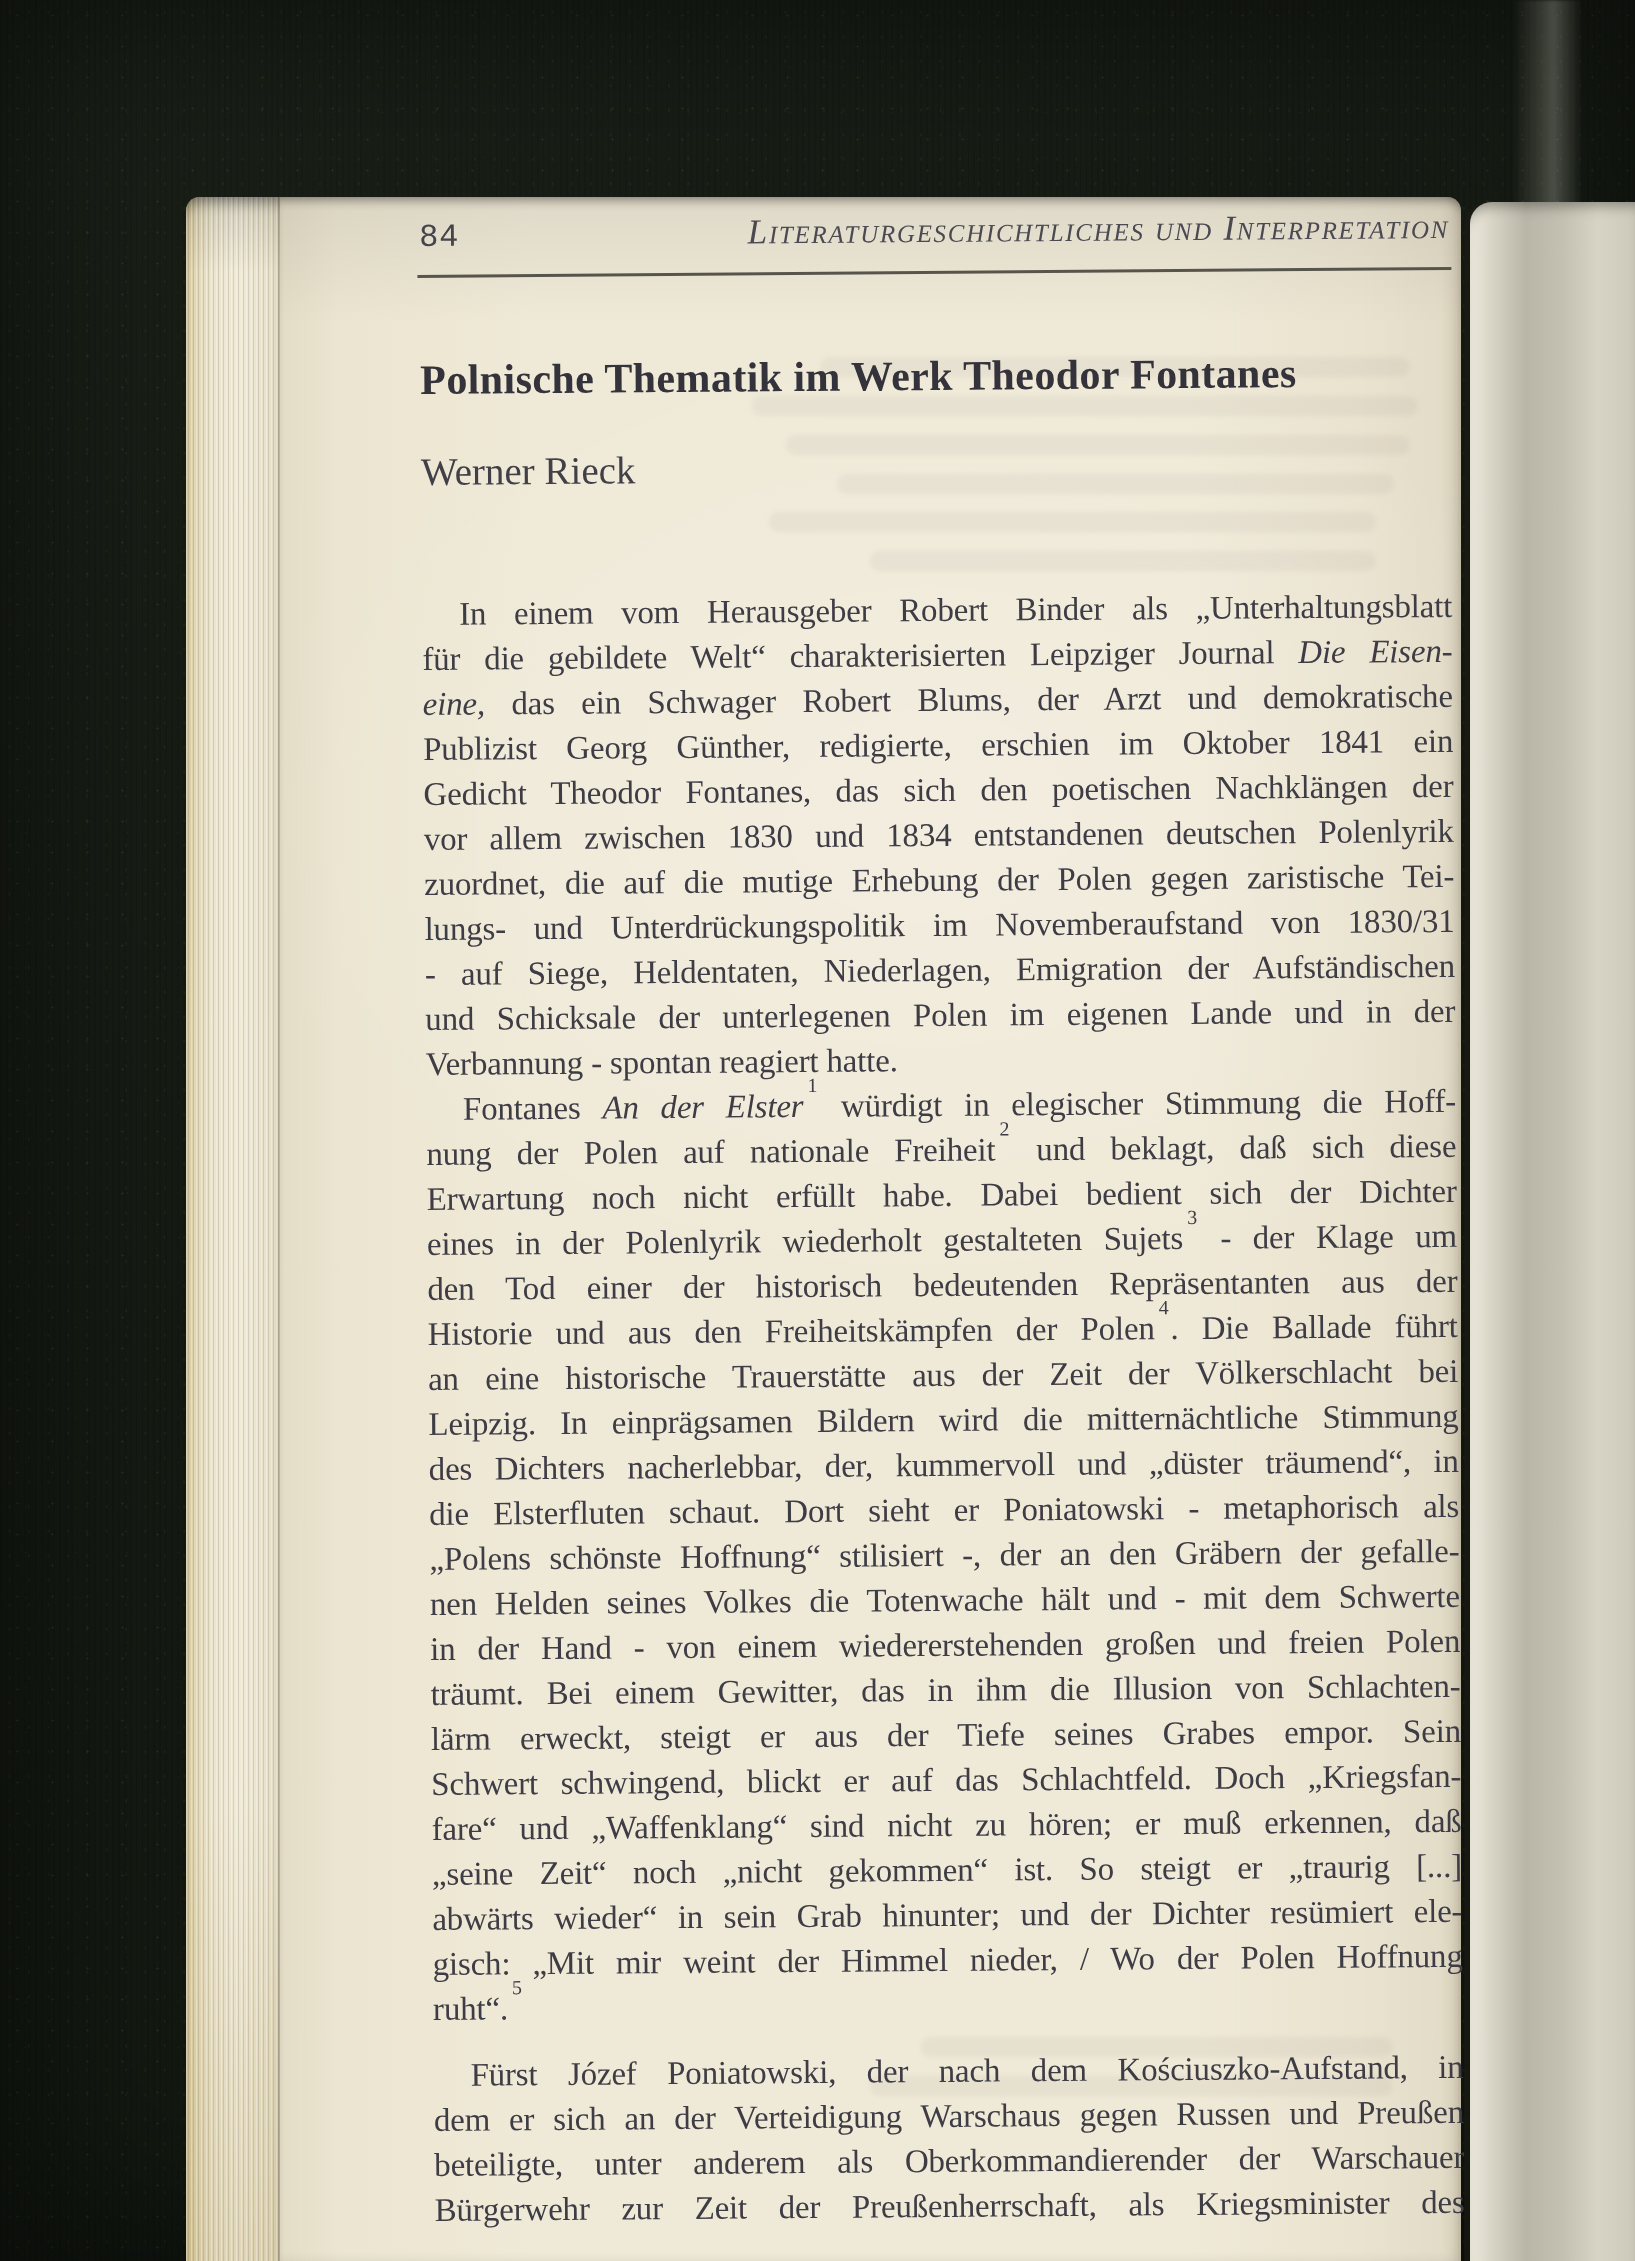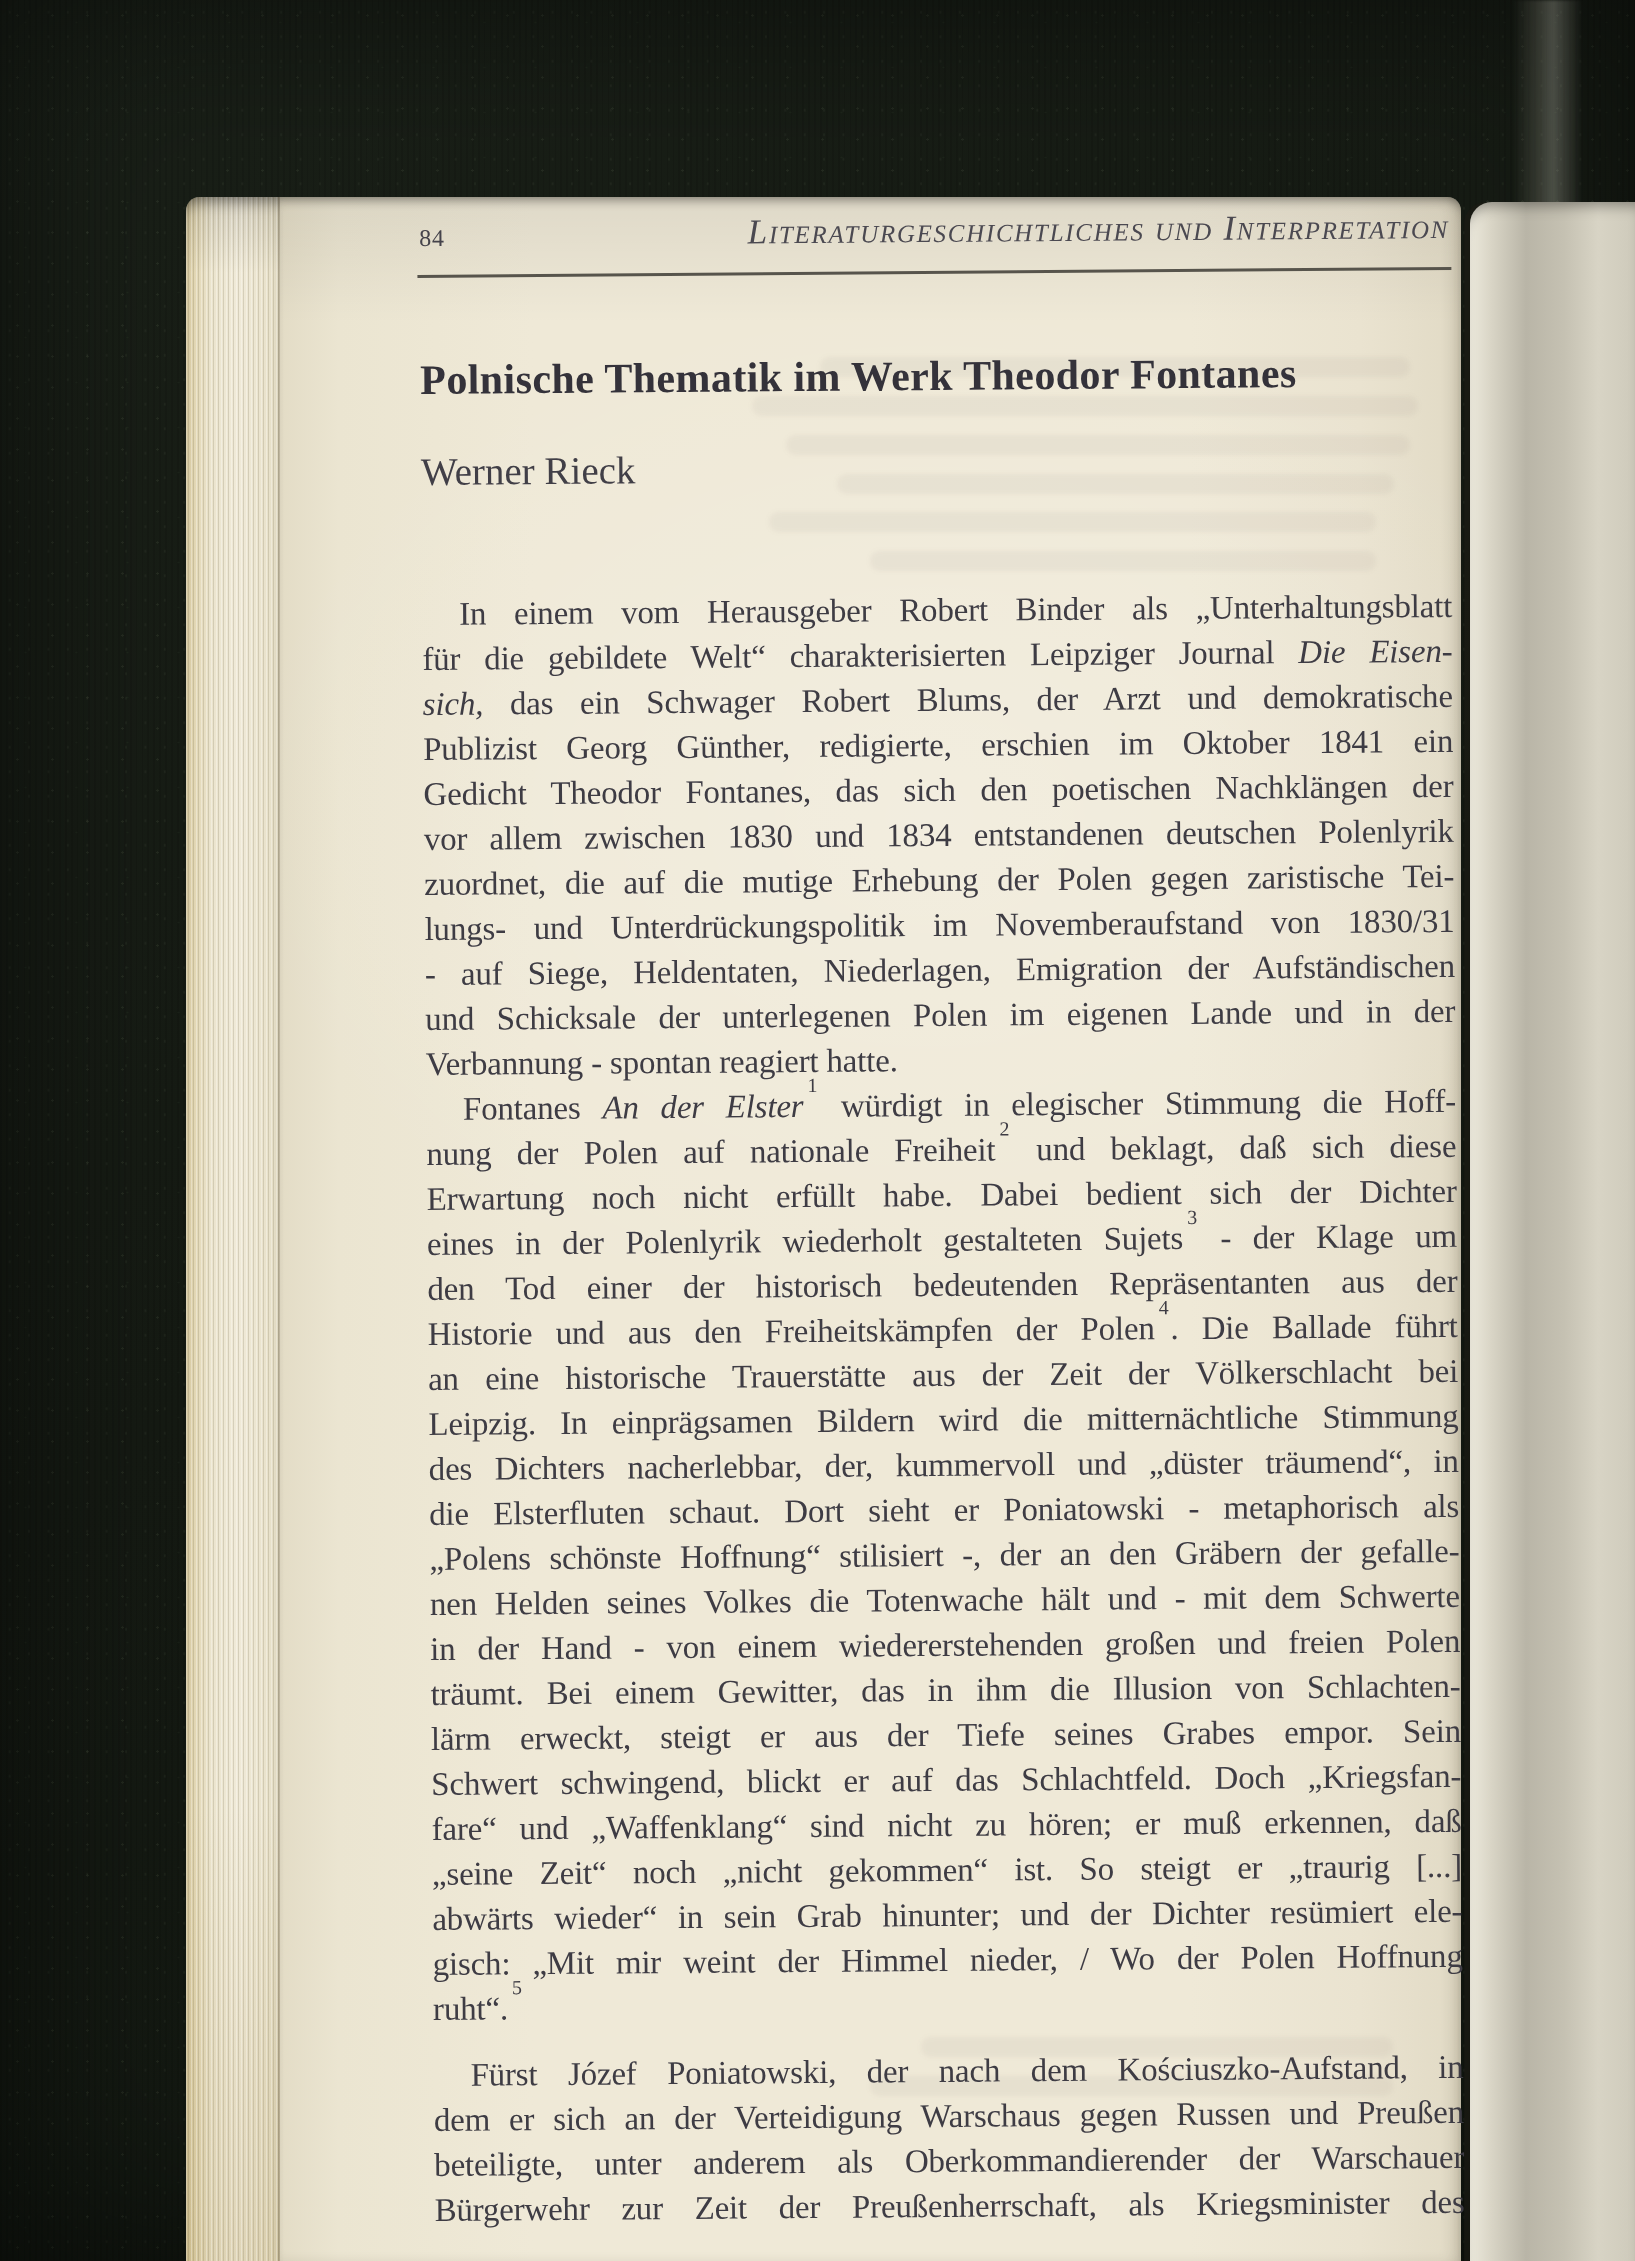--- a/index.html
+++ b/index.html
@@ -70,21 +70,21 @@
     position:absolute;inset:0;
     transform:rotate(-0.45deg);
     transform-origin:55% 32%;
     color:#3e3c44;
   }
   .running-head{
     position:absolute;left:144px;top:13.5px;width:1030px;
     display:flex;justify-content:space-between;align-items:baseline;
   }
   .page-number{
-    font-size:24px;color:#45434b;letter-spacing:0.8px;
+    font-size:32px;color:#45434b;letter-spacing:0.8px;font-family:Liberation Mono, monospace;
   }
   .running-title{
     font-style:italic;font-variant:small-caps;
     font-size:35px;letter-spacing:1.7px;color:#4b4951;
   }
   .head-rule{
     position:absolute;left:142px;top:74px;width:1034px;height:2.5px;
     background:#57544c;
   }
   .article-title{
@@ -148,21 +148,21 @@
         <span class="page-number">84</span>
         <span class="running-title">Literaturgeschichtliches und Interpretation</span>
       </div>
       <div class="head-rule"></div>
       <h1 class="article-title">Polnische Thematik im Werk Theodor Fontanes</h1>
       <div class="article-author">Werner Rieck</div>
       <div class="article-body">
           <div class="paragraph">
             <div class="line indent">In einem vom Herausgeber Robert Binder als „Unterhaltungsblatt</div>
             <div class="line">für die gebildete Welt“ charakterisierten Leipziger Journal <em>Die Eisen-</em></div>
-            <div class="line"><em>sich,</em> das ein Schwager Robert Blums, der Arzt und demokratische</div>
+            <div class="line"><em>eine,</em> das ein Schwager Robert Blums, der Arzt und demokratische</div>
             <div class="line">Publizist Georg Günther, redigierte, erschien im Oktober 1841 ein</div>
             <div class="line">Gedicht Theodor Fontanes, das sich den poetischen Nachklängen der</div>
             <div class="line">vor allem zwischen 1830 und 1834 entstandenen deutschen Polenlyrik</div>
             <div class="line">zuordnet, die auf die mutige Erhebung der Polen gegen zaristische Tei-</div>
             <div class="line">lungs- und Unterdrückungspolitik im Novemberaufstand von 1830/31</div>
             <div class="line">- auf Siege, Heldentaten, Niederlagen, Emigration der Aufständischen</div>
             <div class="line">und Schicksale der unterlegenen Polen im eigenen Lande und in der</div>
             <div class="line last">Verbannung - spontan reagiert hatte.</div>
           </div>
           <div class="paragraph">

